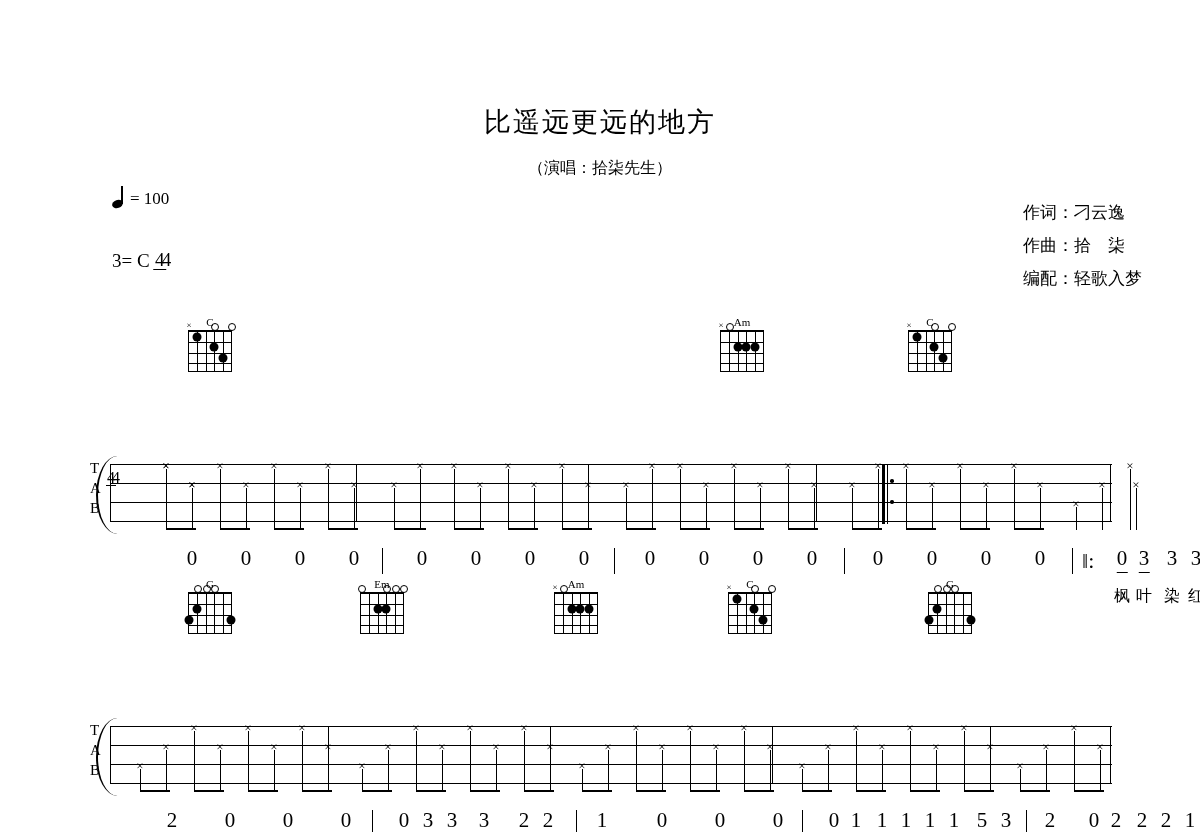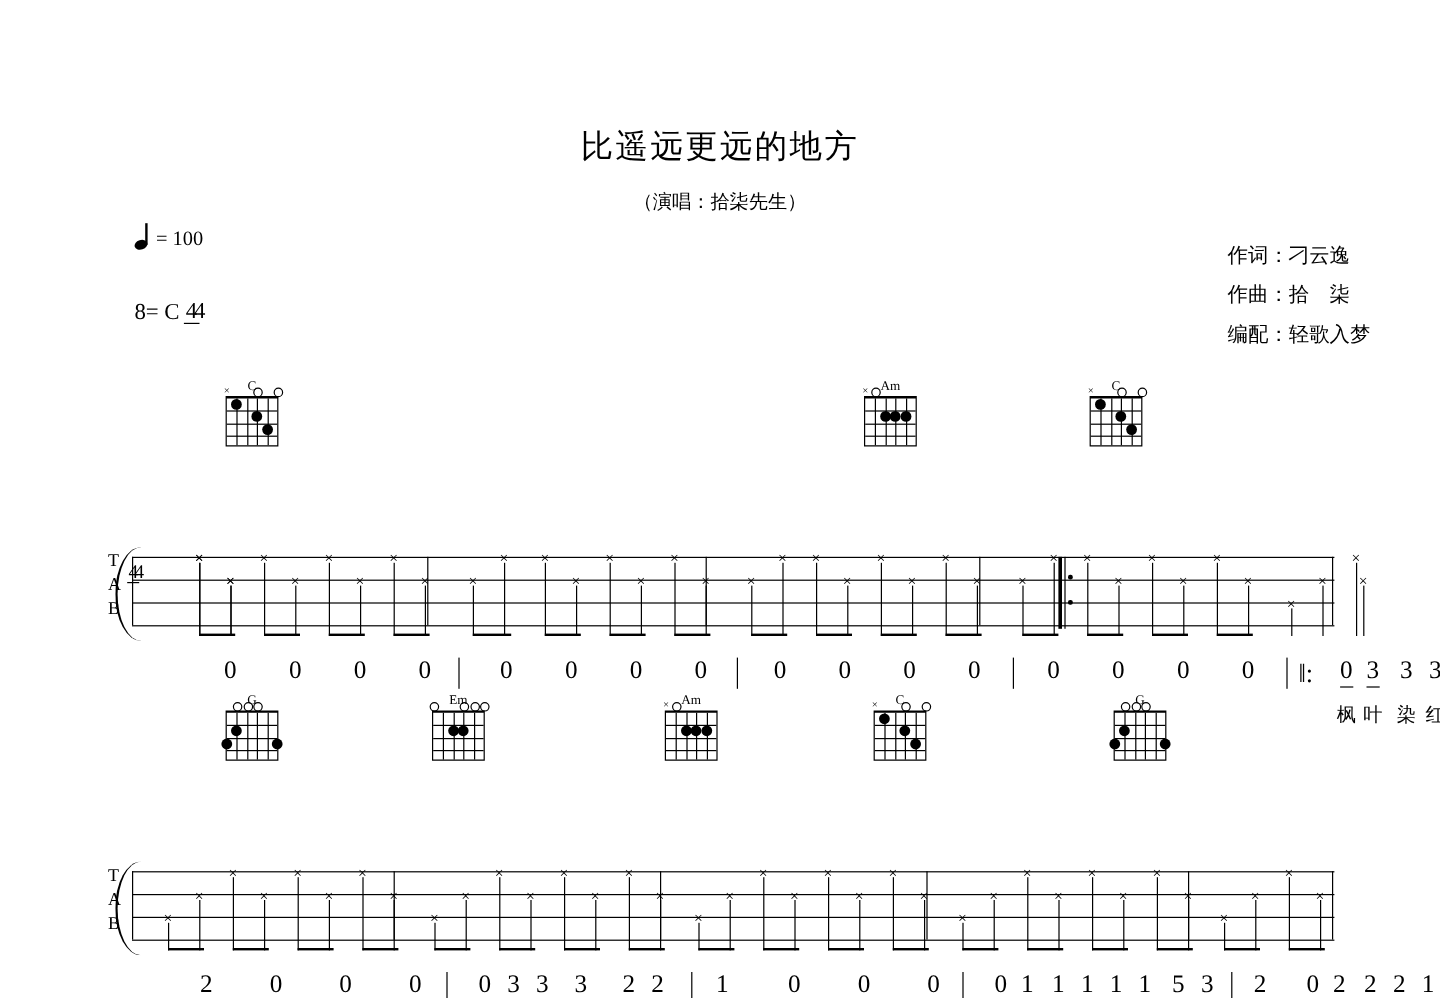--- a/index.html
+++ b/index.html
@@ -277,21 +277,21 @@
 
 <div class="title">比遥远更远的地方</div>
 <div class="subtitle">（演唱：拾柒先生）</div>
 
 <div class="tempo">
   <span class="note-glyph"></span>
   <span>= 100</span>
 </div>
 
 <div class="keysig">
-  <span>8=  C</span>
+  <span>3=  C</span>
   <span class="timesig">
     <span class="num">4</span>
     <span class="den">4</span>
   </span>
 </div>
 
 <div class="credits">
   <div>作词：刁云逸</div>
   <div>作曲：拾　柒</div>
   <div>编配：轻歌入梦</div>

